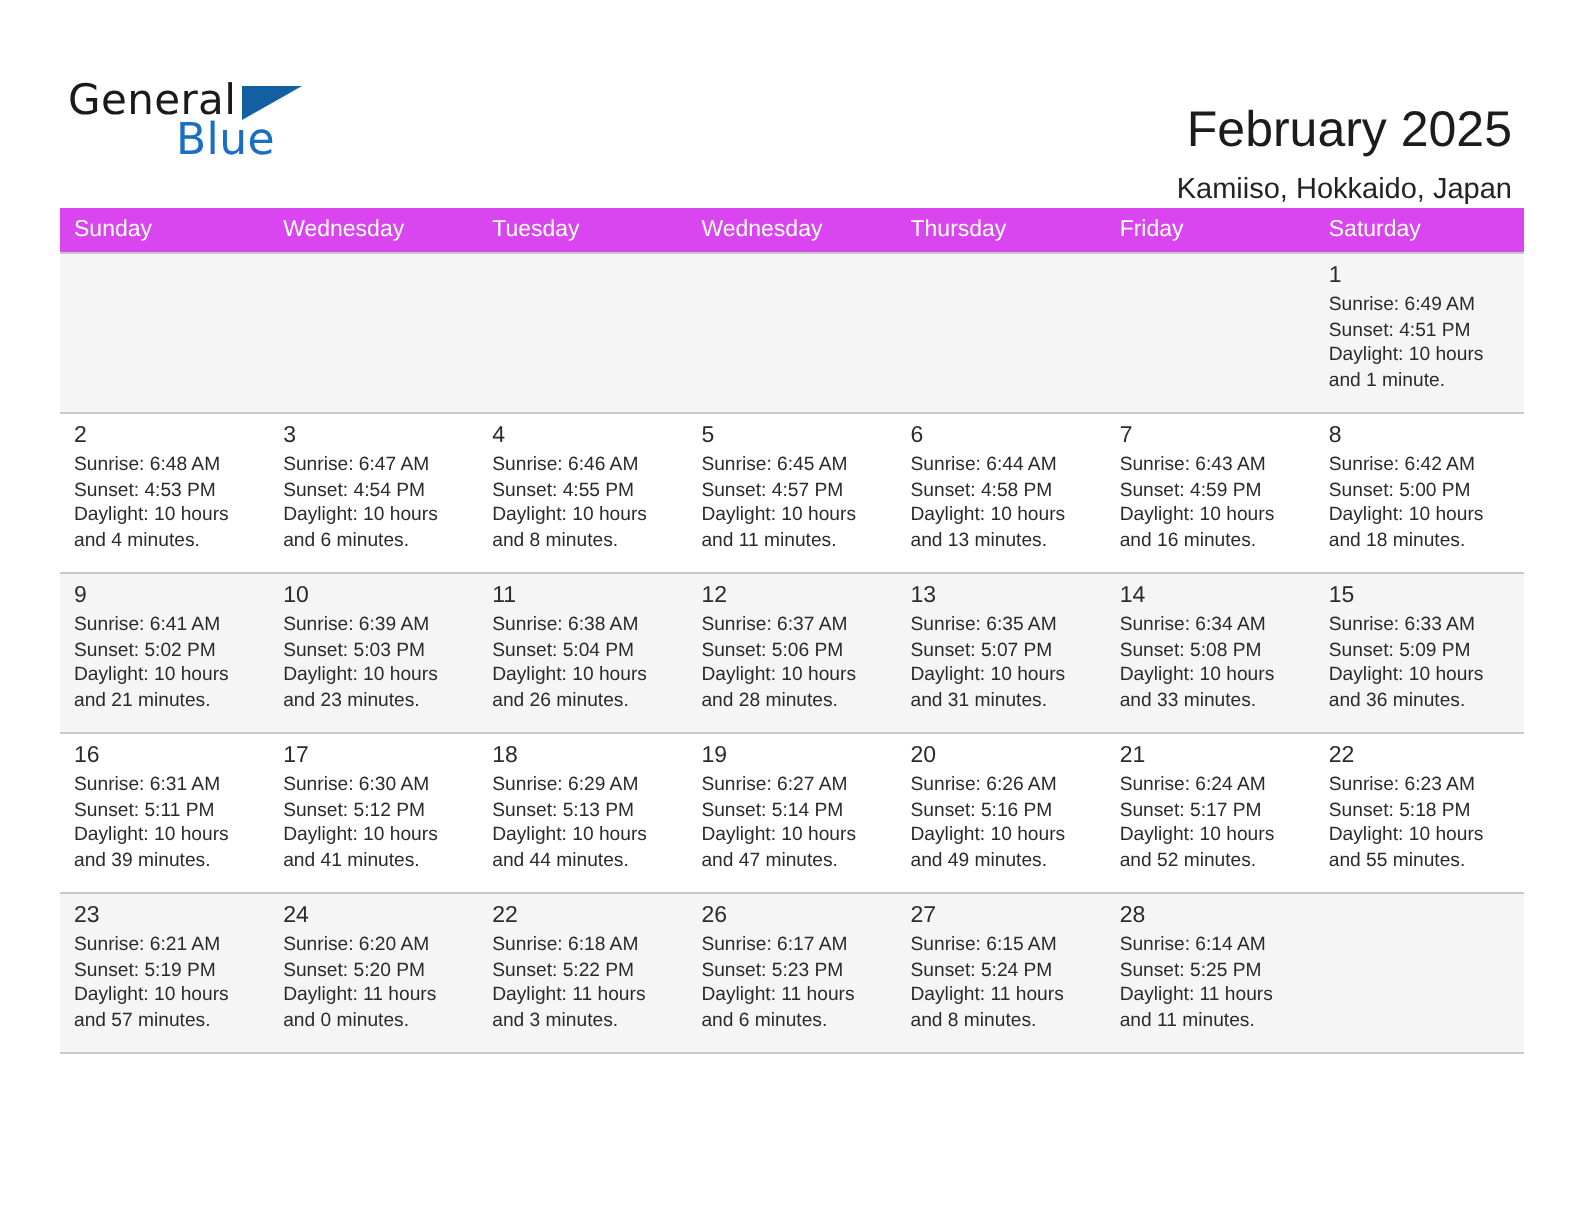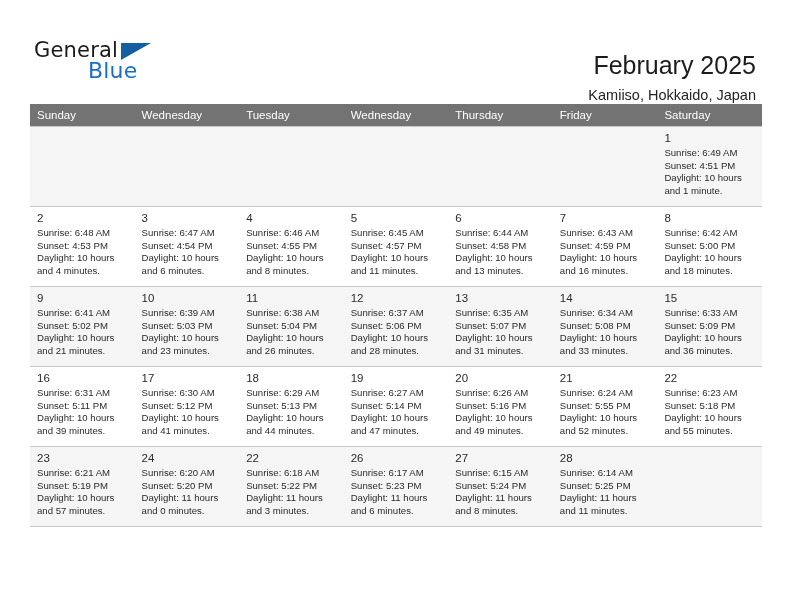--- a/index.html
+++ b/index.html
@@ -91,21 +91,21 @@
   
   .calendar {
     position: absolute;
     left: 30px;
     top: 104px;
     width: 732px;
     border-collapse: collapse;
     table-layout: fixed;
   }
   .calendar th {
-    background: #737373;
+    background: #d946ef;
     color: #ffffff;
     font-size: 11.5px;
     font-weight: normal;
     text-align: left;
     padding: 5px 0 5px 7px;
     height: 11px;
     border: none;
   }
   .calendar td {
     vertical-align: top;
@@ -355,21 +355,21 @@
               <div class="daynum">20</div>
               <div class="detail">Sunrise: 6:26 AM
 Sunset: 5:16 PM
 Daylight: 10 hours and 49 minutes.</div>
             </div>
           </td>
           <td>
             <div class="cell">
               <div class="daynum">21</div>
               <div class="detail">Sunrise: 6:24 AM
-Sunset: 5:55 PM
+Sunset: 5:17 PM
 Daylight: 10 hours and 52 minutes.</div>
             </div>
           </td>
           <td>
             <div class="cell">
               <div class="daynum">22</div>
               <div class="detail">Sunrise: 6:23 AM
 Sunset: 5:18 PM
 Daylight: 10 hours and 55 minutes.</div>
             </div>

